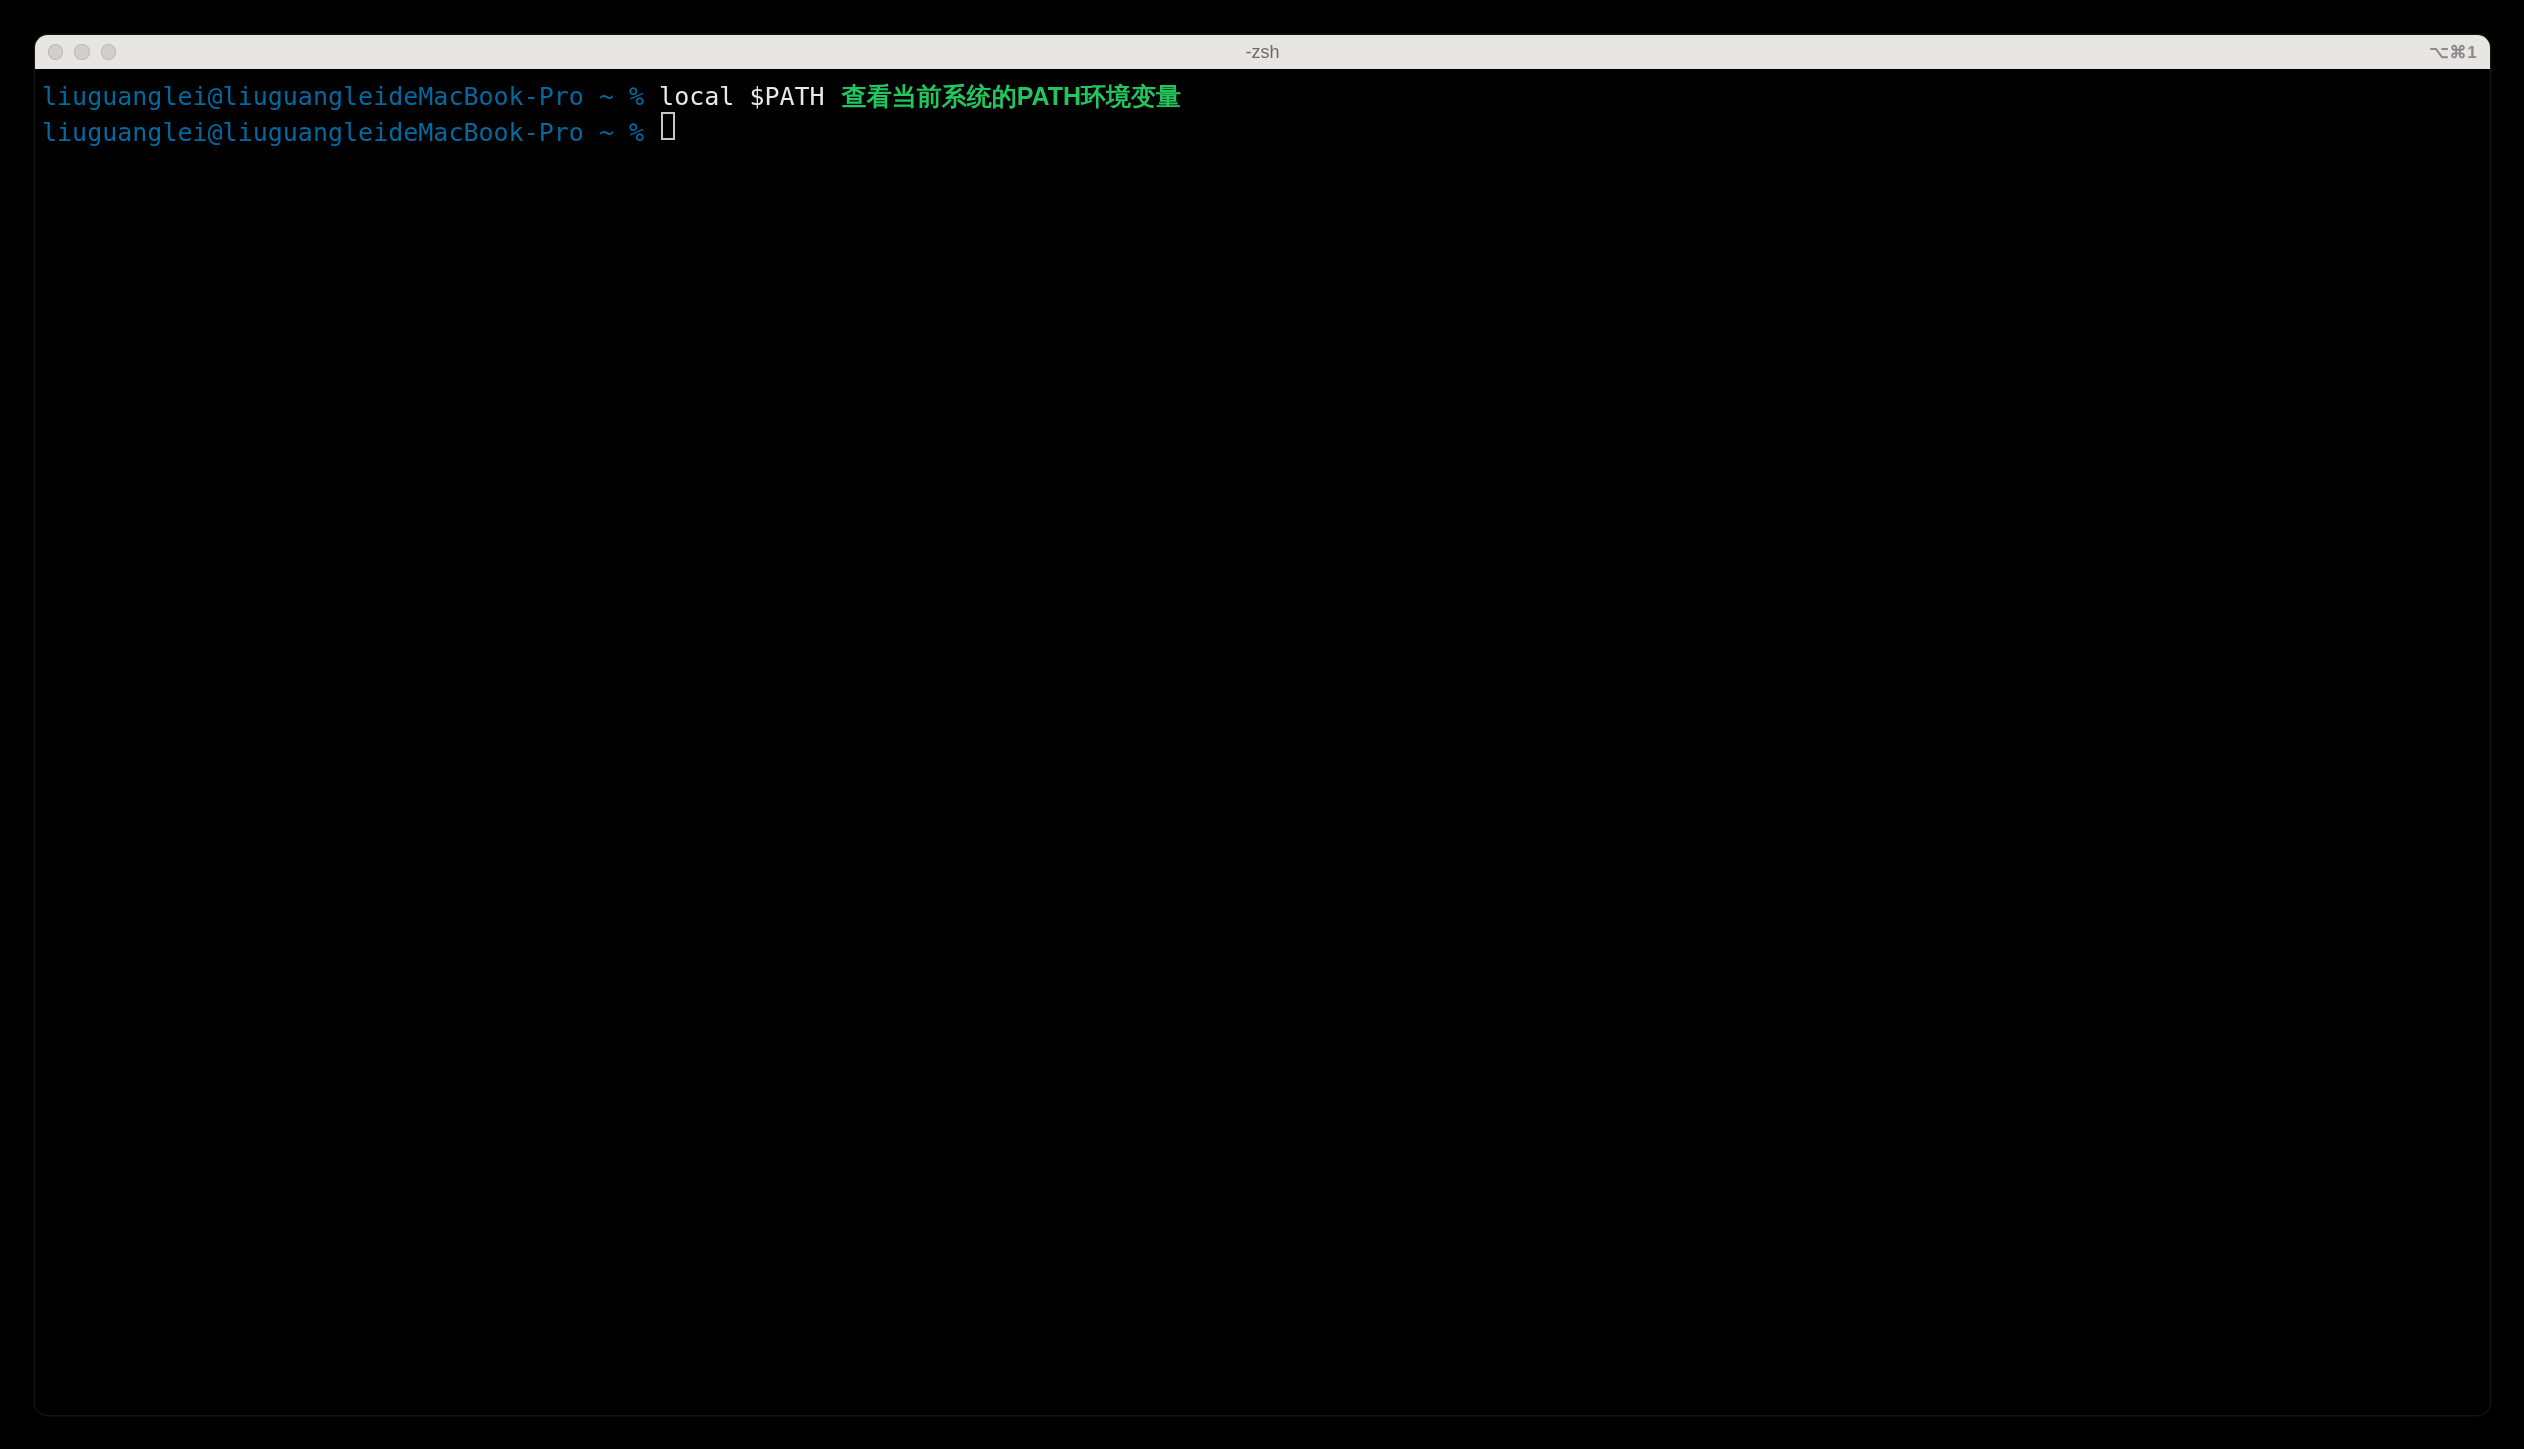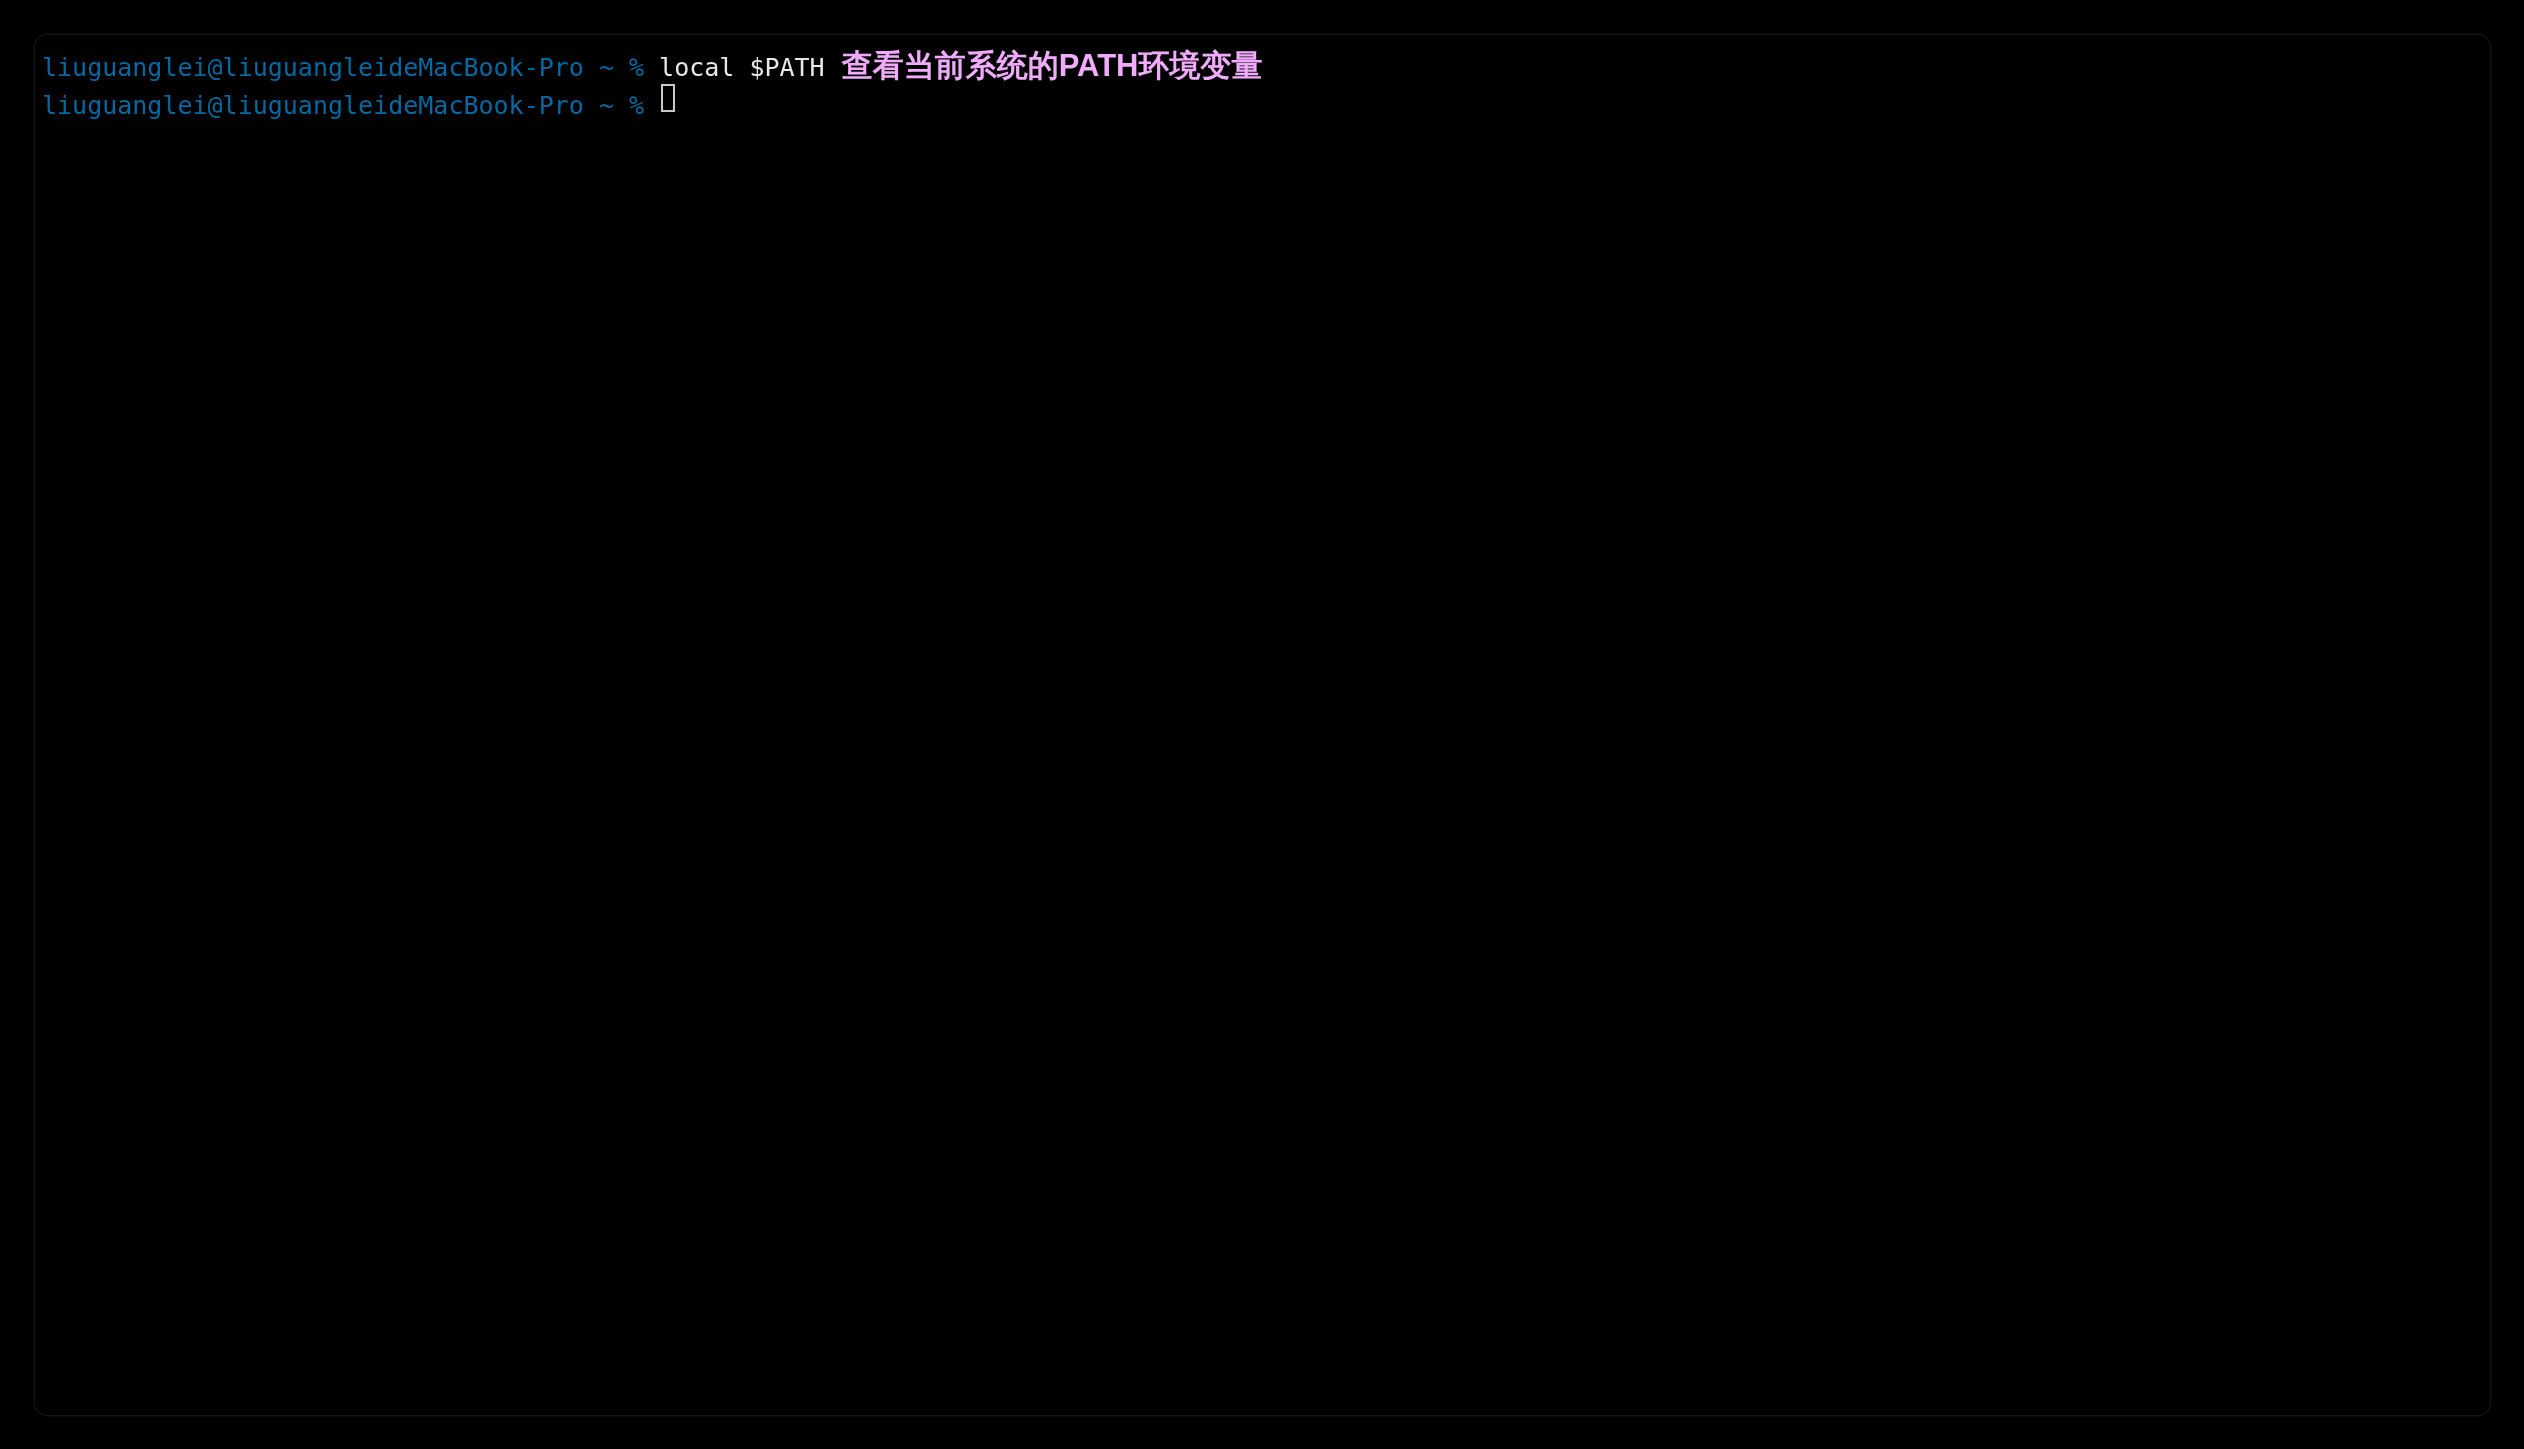--- a/index.html
+++ b/index.html
@@ -89,25 +89,25 @@
     
     .prompt-user-host {
       color: #0369a1;
     }
     
     .command-text {
       color: #e8e8e8;
     }
     
     .annotation {
-      color: #f0abfc;
+      color: #22c55e;
       font-weight: 600;
       margin-left: 17px;
       font-family: "PingFang SC", "Hiragino Sans GB", "Microsoft YaHei", sans-serif;
-      font-size: 31px;
+      font-size: 25px;
     }
     
     .output-text {
       color: #e8e8e8;
     }
     
     .cursor-block {
       display: inline-block;
       width: 14px;
       height: 28px;
@@ -116,20 +116,29 @@
       margin-left: 1.4px;
       position: relative;
       top: -1.4px;
     }
   </style>
 </head>
 <body>
 
 <div class="terminal-window">
 
+  <div class="titlebar">
+    <div class="traffic-lights">
+      <div class="traffic-light"></div>
+      <div class="traffic-light"></div>
+      <div class="traffic-light"></div>
+    </div>
+    <div class="window-title">-zsh</div>
+    <div class="window-shortcut">⌥⌘1</div>
+  </div>
 
   <div class="terminal-body">
 
     <div class="term-line">
       <span class="prompt-user-host">liuguanglei@liuguangleideMacBook-Pro ~ % </span><span class="command-text">local $PATH</span><span class="annotation">查看当前系统的PATH环境变量</span>
     </div>
 
 
     <div class="term-line">
       <span class="prompt-user-host">liuguanglei@liuguangleideMacBook-Pro ~ % </span><span class="cursor-block"></span>

